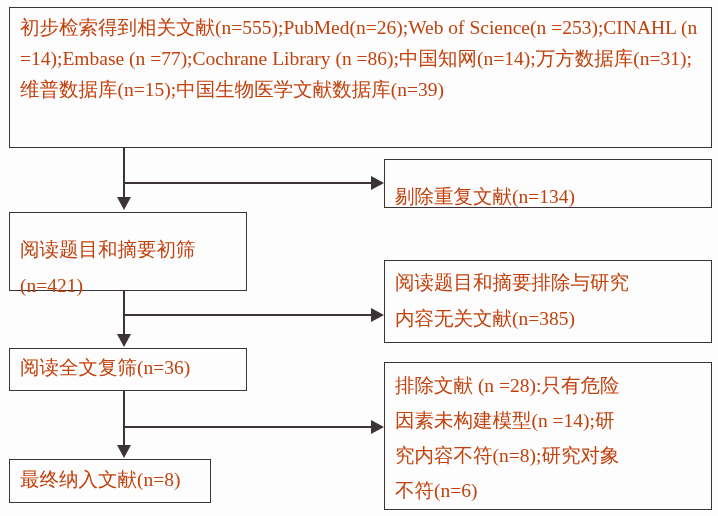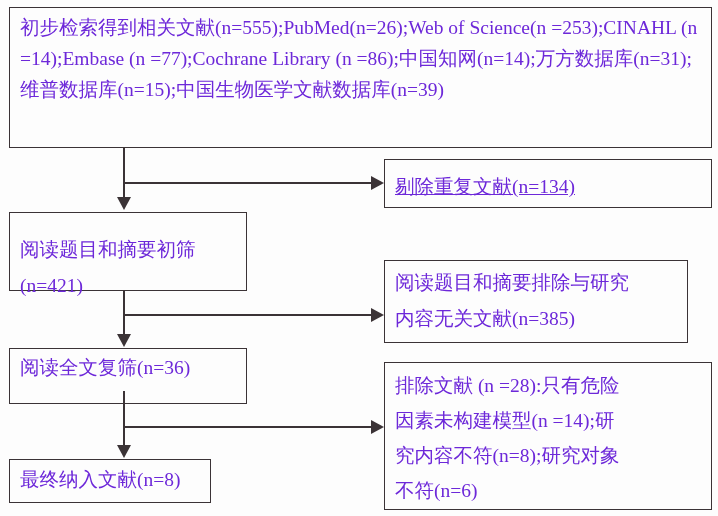--- a/index.html
+++ b/index.html
@@ -13,52 +13,51 @@
     height: 516px;
     background: #fdfdfd;
     font-family: "Liberation Serif", "DejaVu Serif", serif;
     overflow: hidden;
   }
   .box {
     position: absolute;
     box-sizing: border-box;
     border: 1.6px solid #3b3336;
     background: #fdfdfd;
-    color: #6d28d9;
+    color: #c2410c;
     font-size: 19.5px;
     line-height: 30px;
     padding: 5px 9px 5px 10px;
     letter-spacing: 0px;
     white-space: pre-wrap;
   }
   
   #box-identification {
     left: 9px;  top: 7px;   width: 703px; height: 141px;
     line-height: 31px;
     font-size: 19.5px;
     padding-top: 4px;
   }
   #box-duplicates {
     left: 384px; top: 159px; width: 328px; height: 49px;
     line-height: 38px;
-    padding-top: 8px;
-    text-decoration: underline;
+    padding-top: 18px;
   }
   #box-screening {
     left: 9px;  top: 212px; width: 238px; height: 79px;
     line-height: 36px;
     padding-top: 19px;
   }
   #box-excluded-abstract {
-    left: 384px; top: 260px; width: 304px; height: 83px;
+    left: 384px; top: 260px; width: 328px; height: 83px;
     line-height: 36px;
     padding-top: 4px;
   }
   #box-fulltext {
-    left: 9px;  top: 348px; width: 238px; height: 56px;
+    left: 9px;  top: 348px; width: 238px; height: 43px;
     line-height: 32px;
     padding-top: 3px;
   }
   #box-excluded-fulltext {
     left: 384px; top: 362px; width: 328px; height: 148px;
     line-height: 35px;
   }
   #box-included {
     left: 9px;  top: 459px; width: 202px; height: 44px;
     line-height: 33px;

